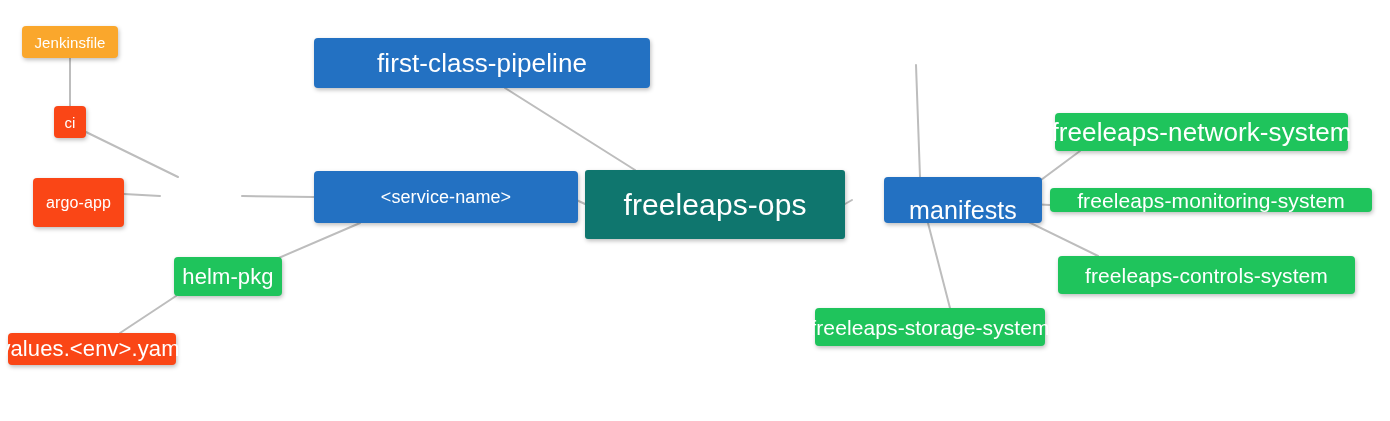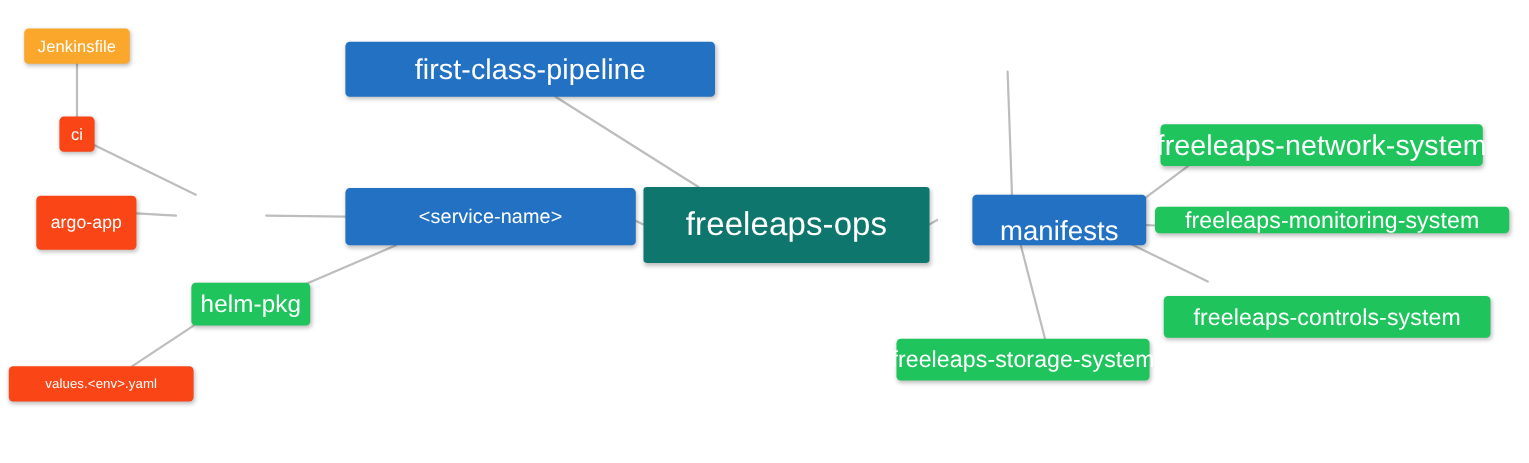--- a/index.html
+++ b/index.html
@@ -95,30 +95,30 @@
       </div>
       <div class="node" style="left: 54px; top: 106px; width: 32px; height: 32px; background: rgb(250, 70, 22); font-size: 15px;">
         <span class="node-label">ci</span>
       </div>
       <div class="node" style="left: 33px; top: 178px; width: 91px; height: 49px; background: rgb(250, 70, 22); font-size: 16px;">
         <span class="node-label">argo-app</span>
       </div>
       <div class="node" style="left: 22px; top: 26px; width: 96px; height: 32px; background: rgb(250, 167, 44); font-size: 15px;">
         <span class="node-label">Jenkinsfile</span>
       </div>
-      <div class="node" style="left: 8px; top: 333px; width: 168px; height: 32px; background: rgb(250, 70, 22); font-size: 12px;">
+      <div class="node" style="left: 8px; top: 333px; width: 168px; height: 32px; background: rgb(250, 70, 22); font-size: 22px;">
         <span class="node-label">values.&lt;env&gt;.yaml</span>
       </div>
       <div class="node" style="left: 1055px; top: 113px; width: 293px; height: 38px; background: rgb(31, 196, 92); font-size: 26px; align-items: center;">
         <span class="node-label">freeleaps-network-system</span>
       </div>
       <div class="node" style="left: 1050px; top: 188px; width: 322px; height: 24px; background: rgb(31, 196, 92); font-size: 21px;">
         <span class="node-label">freeleaps-monitoring-system</span>
       </div>
-      <div class="node" style="left: 1058px; top: 256px; width: 297px; height: 38px; background: rgb(31, 196, 92); font-size: 21px; margin-top: 13px;">
+      <div class="node" style="left: 1058px; top: 256px; width: 297px; height: 38px; background: rgb(31, 196, 92); font-size: 21px;">
         <span class="node-label">freeleaps-controls-system</span>
       </div>
       <div class="node" style="left: 815px; top: 308px; width: 230px; height: 38px; background: rgb(31, 196, 92); font-size: 21px; align-items: center;">
         <span class="node-label">freeleaps-storage-system</span>
       </div>
     </div>
 
 </div>
 
 </body></html>

